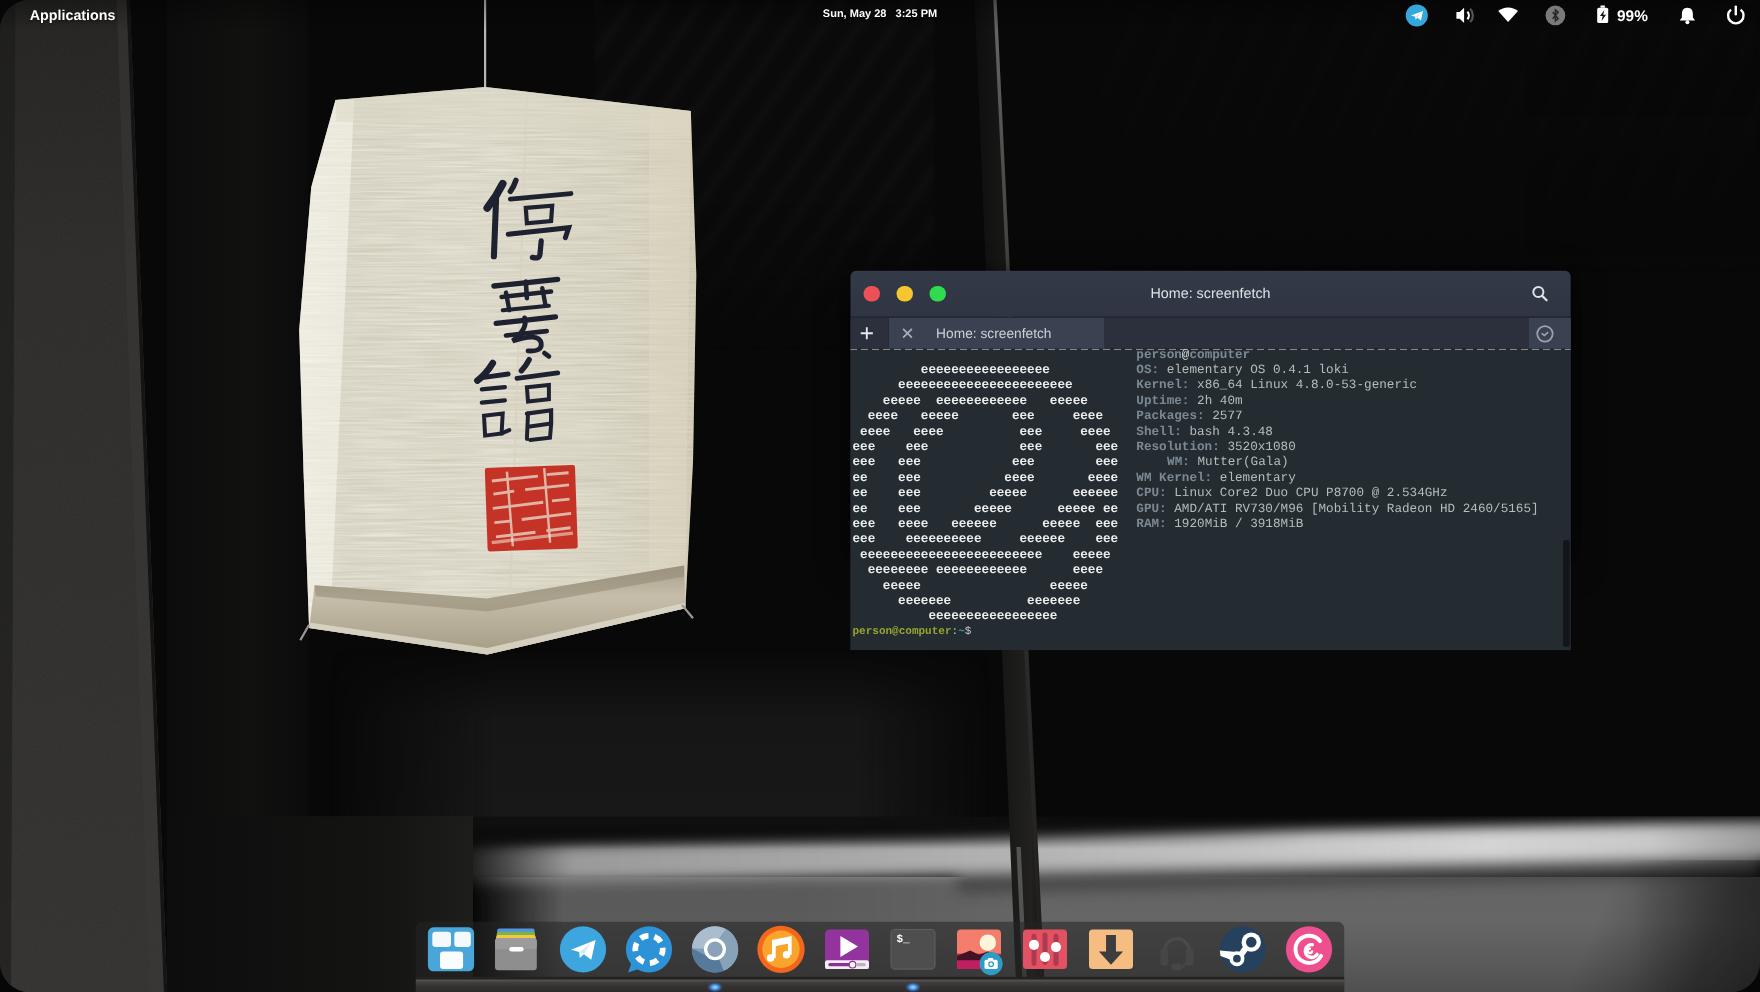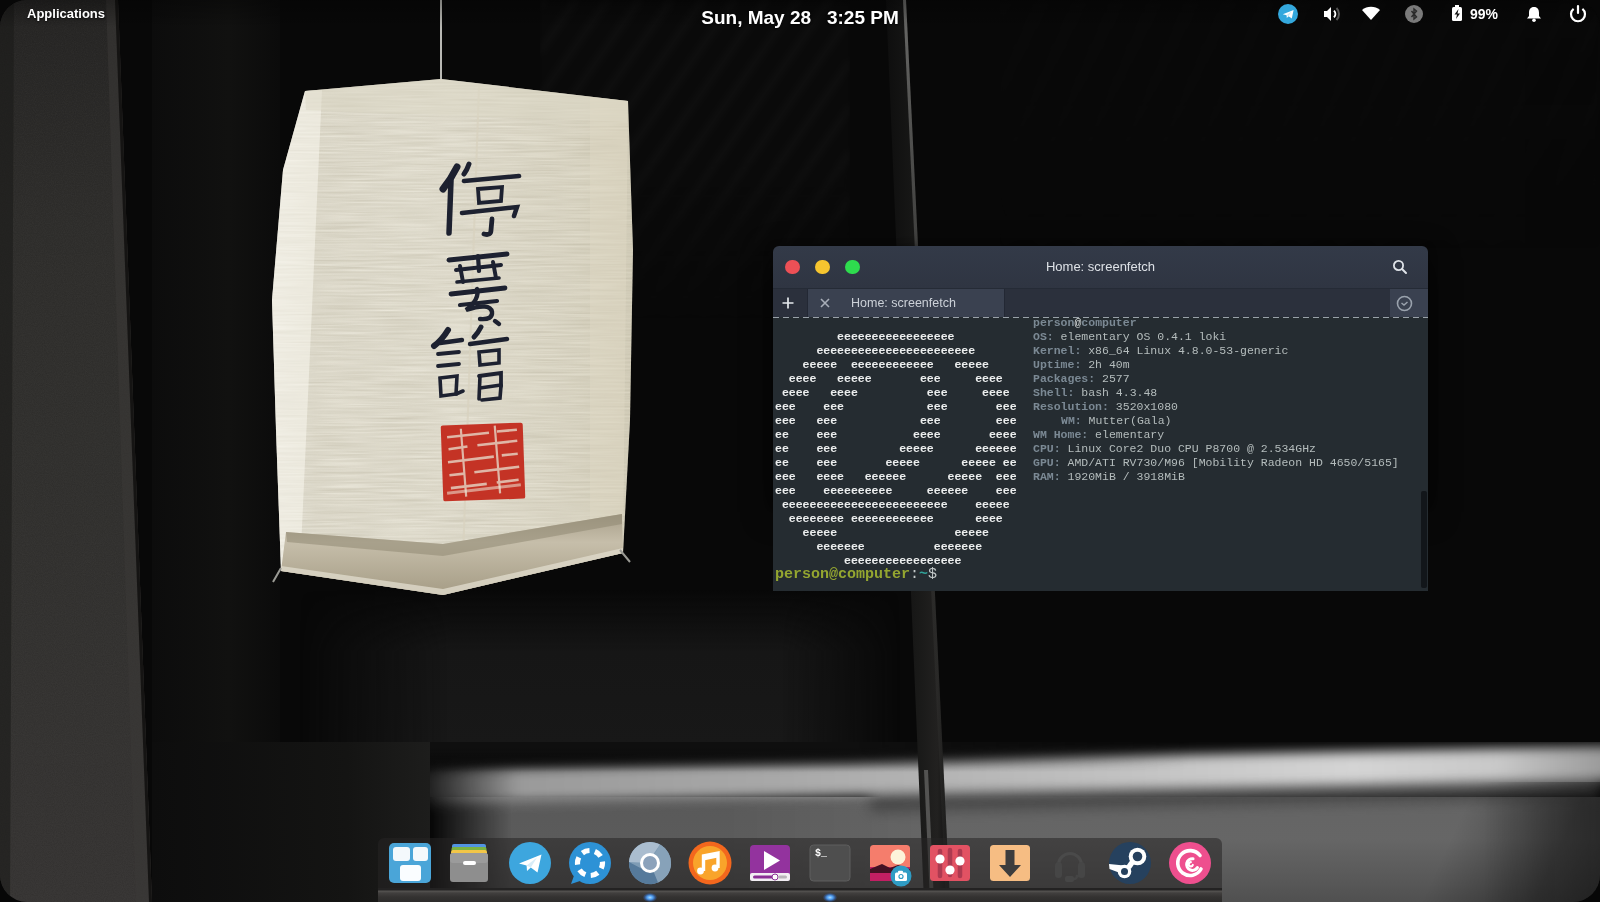--- a/index.html
+++ b/index.html
@@ -180,21 +180,21 @@
         <path d="M196 452 L270 446"></path>
       </g>
     </g>
 
     <path d="M31 528 l-8 14 M370 510 l10 12" stroke="#9a9a94" stroke-width="2" fill="none"></path>
   </svg>
 </div>
 
 <div class="abs" id="panel" style="left:0;top:0;width:1600px;height:28px;background:linear-gradient(180deg,rgba(0,0,0,.32),rgba(0,0,0,0));color:#fff;">
   <div class="abs" style="left:27px;top:6px;font-size:13px;font-weight:bold;text-shadow:0 1px 2px rgba(0,0,0,.7);">Applications</div>
-  <div class="abs" style="left:700px;top:7px;width:200px;text-align:center;font-size:19px;font-weight:bold;text-shadow:0 1px 2px rgba(0,0,0,.7);">Sun, May 28&nbsp;&nbsp;&nbsp;3:25 PM</div>
+  <div class="abs" style="left:700px;top:7px;width:200px;text-align:center;font-size:10px;font-weight:bold;text-shadow:0 1px 2px rgba(0,0,0,.7);">Sun, May 28&nbsp;&nbsp;&nbsp;3:25 PM</div>
 
   <svg class="abs" style="left:1270px;top:0;" width="330" height="28" viewBox="0 0 330 28">
 
     <g transform="translate(18,14)">
       <circle r="10" fill="#34a8dd"></circle>
       <path d="M-5.2 0.2 L5.6 -4 L3.8 4.6 L0.6 2.2 L-1.2 4 L-1.4 1.2 Z" fill="#fff"></path>
       <path d="M-1.4 1.2 L3.4 -2.6 L0.6 2.2 Z" fill="#cfe8f5"></path>
     </g>
 
     <g transform="translate(61,14)" fill="#fff">
@@ -286,25 +286,25 @@
           eeeeeeeeeeeeeeeee</pre>
     <pre id="info" style="position:absolute;left:260px;top:-1px;margin:0;font-family:'Liberation Mono',monospace;
       font-size:11.5px;line-height:14px;color:#c3c9c9;"><span style="color:#7b8994;font-weight:bold;">person</span><span style="color:#d8dcdc;">@</span><span style="color:#7b8994;font-weight:bold;">computer</span>
 <span style="color:#7b8994;font-weight:bold;">OS:</span><span style="color:#b4bcbc;"> elementary OS 0.4.1 loki</span>
 <span style="color:#7b8994;font-weight:bold;">Kernel:</span><span style="color:#b4bcbc;"> x86_64 Linux 4.8.0-53-generic</span>
 <span style="color:#7b8994;font-weight:bold;">Uptime:</span><span style="color:#b4bcbc;"> 2h 40m</span>
 <span style="color:#7b8994;font-weight:bold;">Packages:</span><span style="color:#b4bcbc;"> 2577</span>
 <span style="color:#7b8994;font-weight:bold;">Shell:</span><span style="color:#b4bcbc;"> bash 4.3.48</span>
 <span style="color:#7b8994;font-weight:bold;">Resolution:</span><span style="color:#b4bcbc;"> 3520x1080</span>
 <span style="color:#7b8994;font-weight:bold;margin-left:28px;">WM:</span><span style="color:#b4bcbc;"> Mutter(Gala)</span>
-<span style="color:#7b8994;font-weight:bold;">WM Home:</span><span style="color:#b4bcbc;"> elementary</span>
+<span style="color:#7b8994;font-weight:bold;">WM Kernel:</span><span style="color:#b4bcbc;"> elementary</span>
 <span style="color:#7b8994;font-weight:bold;text-align:right;">CPU:</span><span style="color:#b4bcbc;"> Linux Core2 Duo CPU P8700 @ 2.534GHz</span>
-<span style="color:#7b8994;font-weight:bold;">GPU:</span><span style="color:#b4bcbc;"> AMD/ATI RV730/M96 [Mobility Radeon HD 4650/5165]</span>
+<span style="color:#7b8994;font-weight:bold;">GPU:</span><span style="color:#b4bcbc;"> AMD/ATI RV730/M96 [Mobility Radeon HD 2460/5165]</span>
 <span style="color:#7b8994;font-weight:bold;">RAM:</span><span style="color:#b4bcbc;"> 1920MiB / 3918MiB</span></pre>
-    <pre style="position:absolute;left:2px;top:251px;margin:0;font-family:'Liberation Mono',monospace;font-size:15px;line-height:14px;"><span style="color:#94a630;font-weight:bold;">person@computer</span><span style="color:#c3c9c9;">:</span><span style="color:#31a198;font-weight:bold;">~</span><span style="color:#c3c9c9;">$ </span></pre>
+    <pre style="position:absolute;left:2px;top:251px;margin:0;font-family:'Liberation Mono',monospace;font-size:10px;line-height:14px;"><span style="color:#94a630;font-weight:bold;">person@computer</span><span style="color:#c3c9c9;">:</span><span style="color:#31a198;font-weight:bold;">~</span><span style="color:#c3c9c9;">$ </span></pre>
     <div class="abs" style="left:648px;top:174px;width:6px;height:97px;background:#12161a;border-radius:2px;"></div>
   </div>
 </div>
 
 <div class="abs" id="dock" style="left:378px;top:838px;width:844px;height:64px;border-radius:6px 6px 0 0;
   background:rgba(38,37,36,0.55);"></div>
 <div class="abs" style="left:378px;top:888px;width:844px;height:14px;
   background:linear-gradient(180deg,#232222 0,#232222 2px,#565452 3px,#413f3e 5px,#343231 9px,#2d2c2b 14px);"></div>
 <div class="abs" style="left:643px;top:893px;width:14px;height:9px;border-radius:50%;
   background:radial-gradient(ellipse at center,#aadcff 0%,#4e9cf0 30%,rgba(50,120,230,.4) 55%,rgba(0,0,0,0) 75%);"></div>

